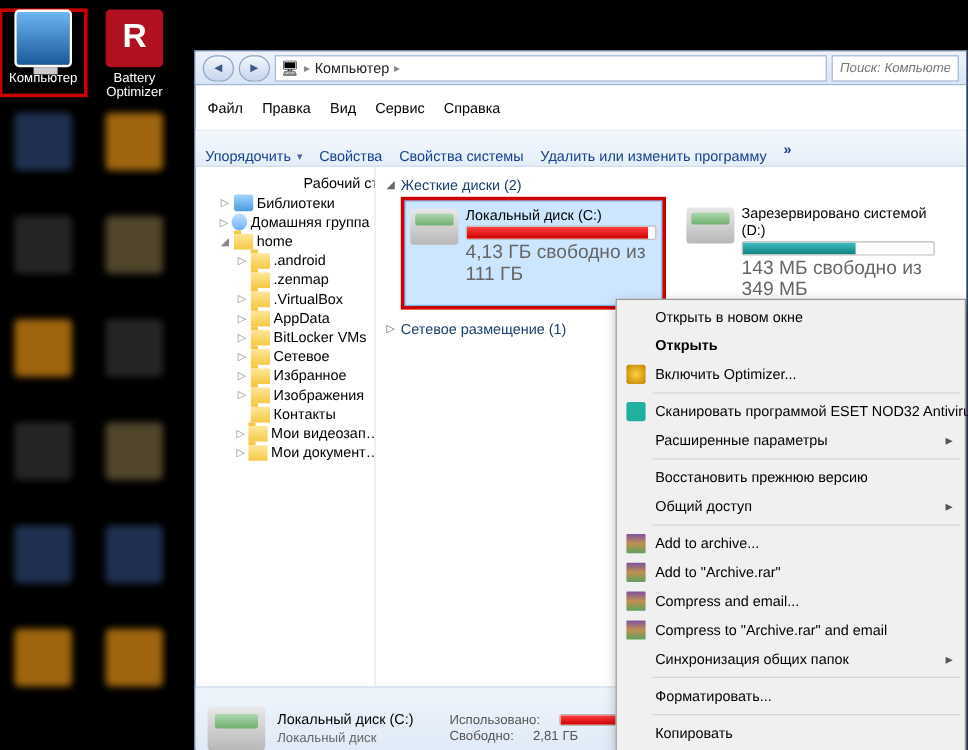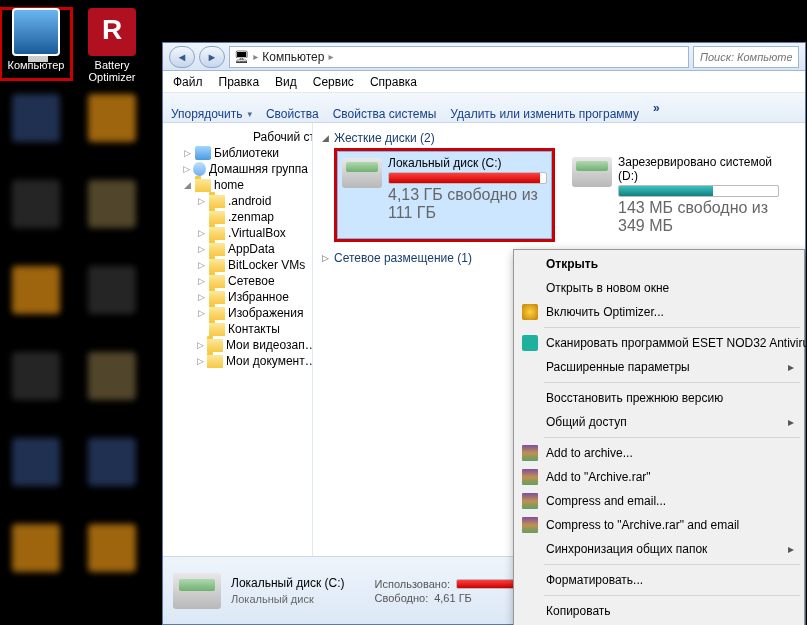--- a/index.html
+++ b/index.html
@@ -23,21 +23,21 @@
 
 .window { position: absolute; left: 162px; top: 42px; width: 644px; height: 583px; background: #fff; border: 1px solid #5a7aa8; box-shadow: 0 4px 20px rgba(0,0,0,.5); }
 
 .titlebar { height: 28px; background: linear-gradient(#eef3fa,#d9e5f5); border-bottom: 1px solid #a0b8d8; display:flex; align-items:center; padding:0 6px; gap:4px; }
 .nav-btn { width: 26px; height: 22px; border-radius: 12px; background: linear-gradient(#f2f6fc,#c6d6ec); border:1px solid #8aa5c8; display:flex; align-items:center; justify-content:center; font-size:11px; color:#3a5a8a; cursor:pointer; }
 .addr { flex: 1; height: 22px; background:#fff; border:1px solid #9eb6d4; display:flex; align-items:center; font-size:12px; padding:0 4px; gap:4px; }
 .addr .seg { color:#222; }
 .addr .chev { color:#888; font-size:10px; }
 .search { width:106px; height:22px; background:#fff; border:1px solid #9eb6d4; font-size:11px; color:#888; padding:0 6px; font-style:italic; }
 
-.menubar { height: 22px; display:flex; align-items:center; gap:16px; padding:0 10px; font-size:12px; border-bottom:1px solid #e0e8f2; }
+.menubar { height: 38px; display:flex; align-items:center; gap:16px; padding:0 10px; font-size:12px; border-bottom:1px solid #e0e8f2; }
 .menubar span { cursor:pointer; }
 
 .toolbar { height: 30px; background: linear-gradient(#f4f8fd,#e4edf8); border-bottom:1px solid #cbd8ea; display:flex; align-items:center; font-size:12px; padding:0 8px; gap:14px; }
 .toolbar .item { color:#15428b; cursor:pointer; display:flex; align-items:center; gap:3px;margin-top:12px; }
 .toolbar .drop::after { content:"▾"; font-size:9px; color:#4a6a98; margin-left:2px; }
 .toolbar .overflow { color:#15428b; font-weight:bold; }
 
 .body { display:flex; height: calc(100% - 28px - 22px - 30px - 68px); }
 .sidebar { width: 150px; border-right:1px solid #e0e8f2; overflow:hidden; padding:6px 0; font-size:12px; }
 .tree-item { display:flex; align-items:center; gap:3px; padding:1px 4px; white-space:nowrap; cursor:pointer; }
@@ -68,21 +68,21 @@
 .bar-fill.teal { background:linear-gradient(#40c0c0,#108080); }
 .drv-free { color:#666; font-size:16px; }
 
 .statusbar { height:68px; background:linear-gradient(#eef4fb,#dce8f6); border-top:1px solid #cbd8ea; display:flex; align-items:center; padding:6px 10px; gap:10px; font-size:12px; }
 .sb-icon { width:48px; height:36px; background:linear-gradient(#e8e8e8,#b8b8b8); border-radius:3px; position:relative; }
 .sb-icon::after { content:""; position:absolute; left:6px; top:6px; width:36px; height:12px; background:linear-gradient(#b0d8b0,#70b070); border-radius:2px; }
 .sb-txt { line-height:16px; }
 .sb-txt .title { color:#000; }
 .sb-txt .sub { color:#666; font-size:11px; }
 .sb-meta { margin-left:20px; font-size:11px; color:#555; }
-.sb-meta .row { display:flex; gap:6px; align-items:center; margin:2px 0;text-align:right; }
+.sb-meta .row { display:flex; gap:16px; align-items:center; margin:2px 0;text-align:right; }
 .mini-bar { width:110px; height:10px; background:#fff; border:1px solid #bbb; border-radius:2px; overflow:hidden; }
 .mini-bar .f { height:100%; background:linear-gradient(#ff4040,#cc0000); }
 
 .ctx { position:absolute; right:0; top:206px; width:292px; background:#f0f0f0; border:1px solid #979797; box-shadow:2px 4px 10px rgba(0,0,0,.4); font-size:12px; padding:2px; z-index:10; }
 .ctx .mi { padding:5px 10px 5px 30px; position:relative; cursor:pointer; white-space:nowrap; }
 .ctx .mi.bold { font-weight:bold; }
 .ctx .sep { height:1px; background:#d4d4d4; margin:3px 2px 3px 28px; }
 .ctx .ico { position:absolute; left:6px; top:4px; width:16px; height:16px; }
 .ctx .ico.shield { background:radial-gradient(circle,#ffd040,#c08000); border-radius:2px; }
 .ctx .ico.eset { background:#20b0a0; border-radius:2px; }
@@ -306,28 +306,28 @@
     </div>
     <div class="sb-meta">
       <div class="row">
           <span>Использовано:</span>
           <div class="mini-bar">
             <div class="f" style="width:96%"></div>
           </div>
         </div>
       <div class="row">
           <span>Свободно:</span>
-          <span>4,61 ГБ</span>
+          <span>2,81 ГБ</span>
         </div>
     </div>
   </div>
 
   <div class="ctx">
+    <div class="mi">Открыть в новом окне</div>
     <div class="mi bold">Открыть</div>
-    <div class="mi">Открыть в новом окне</div>
     <div class="mi"><span class="ico shield"></span><span>Включить Optimizer...</span></div>
     <div class="sep"></div>
     <div class="mi"><span class="ico eset"></span><span>Сканировать программой ESET NOD32 Antivirus</span></div>
     <div class="mi arrow">Расширенные параметры</div>
     <div class="sep"></div>
     <div class="mi">Восстановить прежнюю версию</div>
     <div class="mi arrow">Общий доступ</div>
     <div class="sep"></div>
     <div class="mi"><span class="ico rar"></span><span>Add to archive...</span></div>
     <div class="mi"><span class="ico rar"></span><span>Add to "Archive.rar"</span></div>

